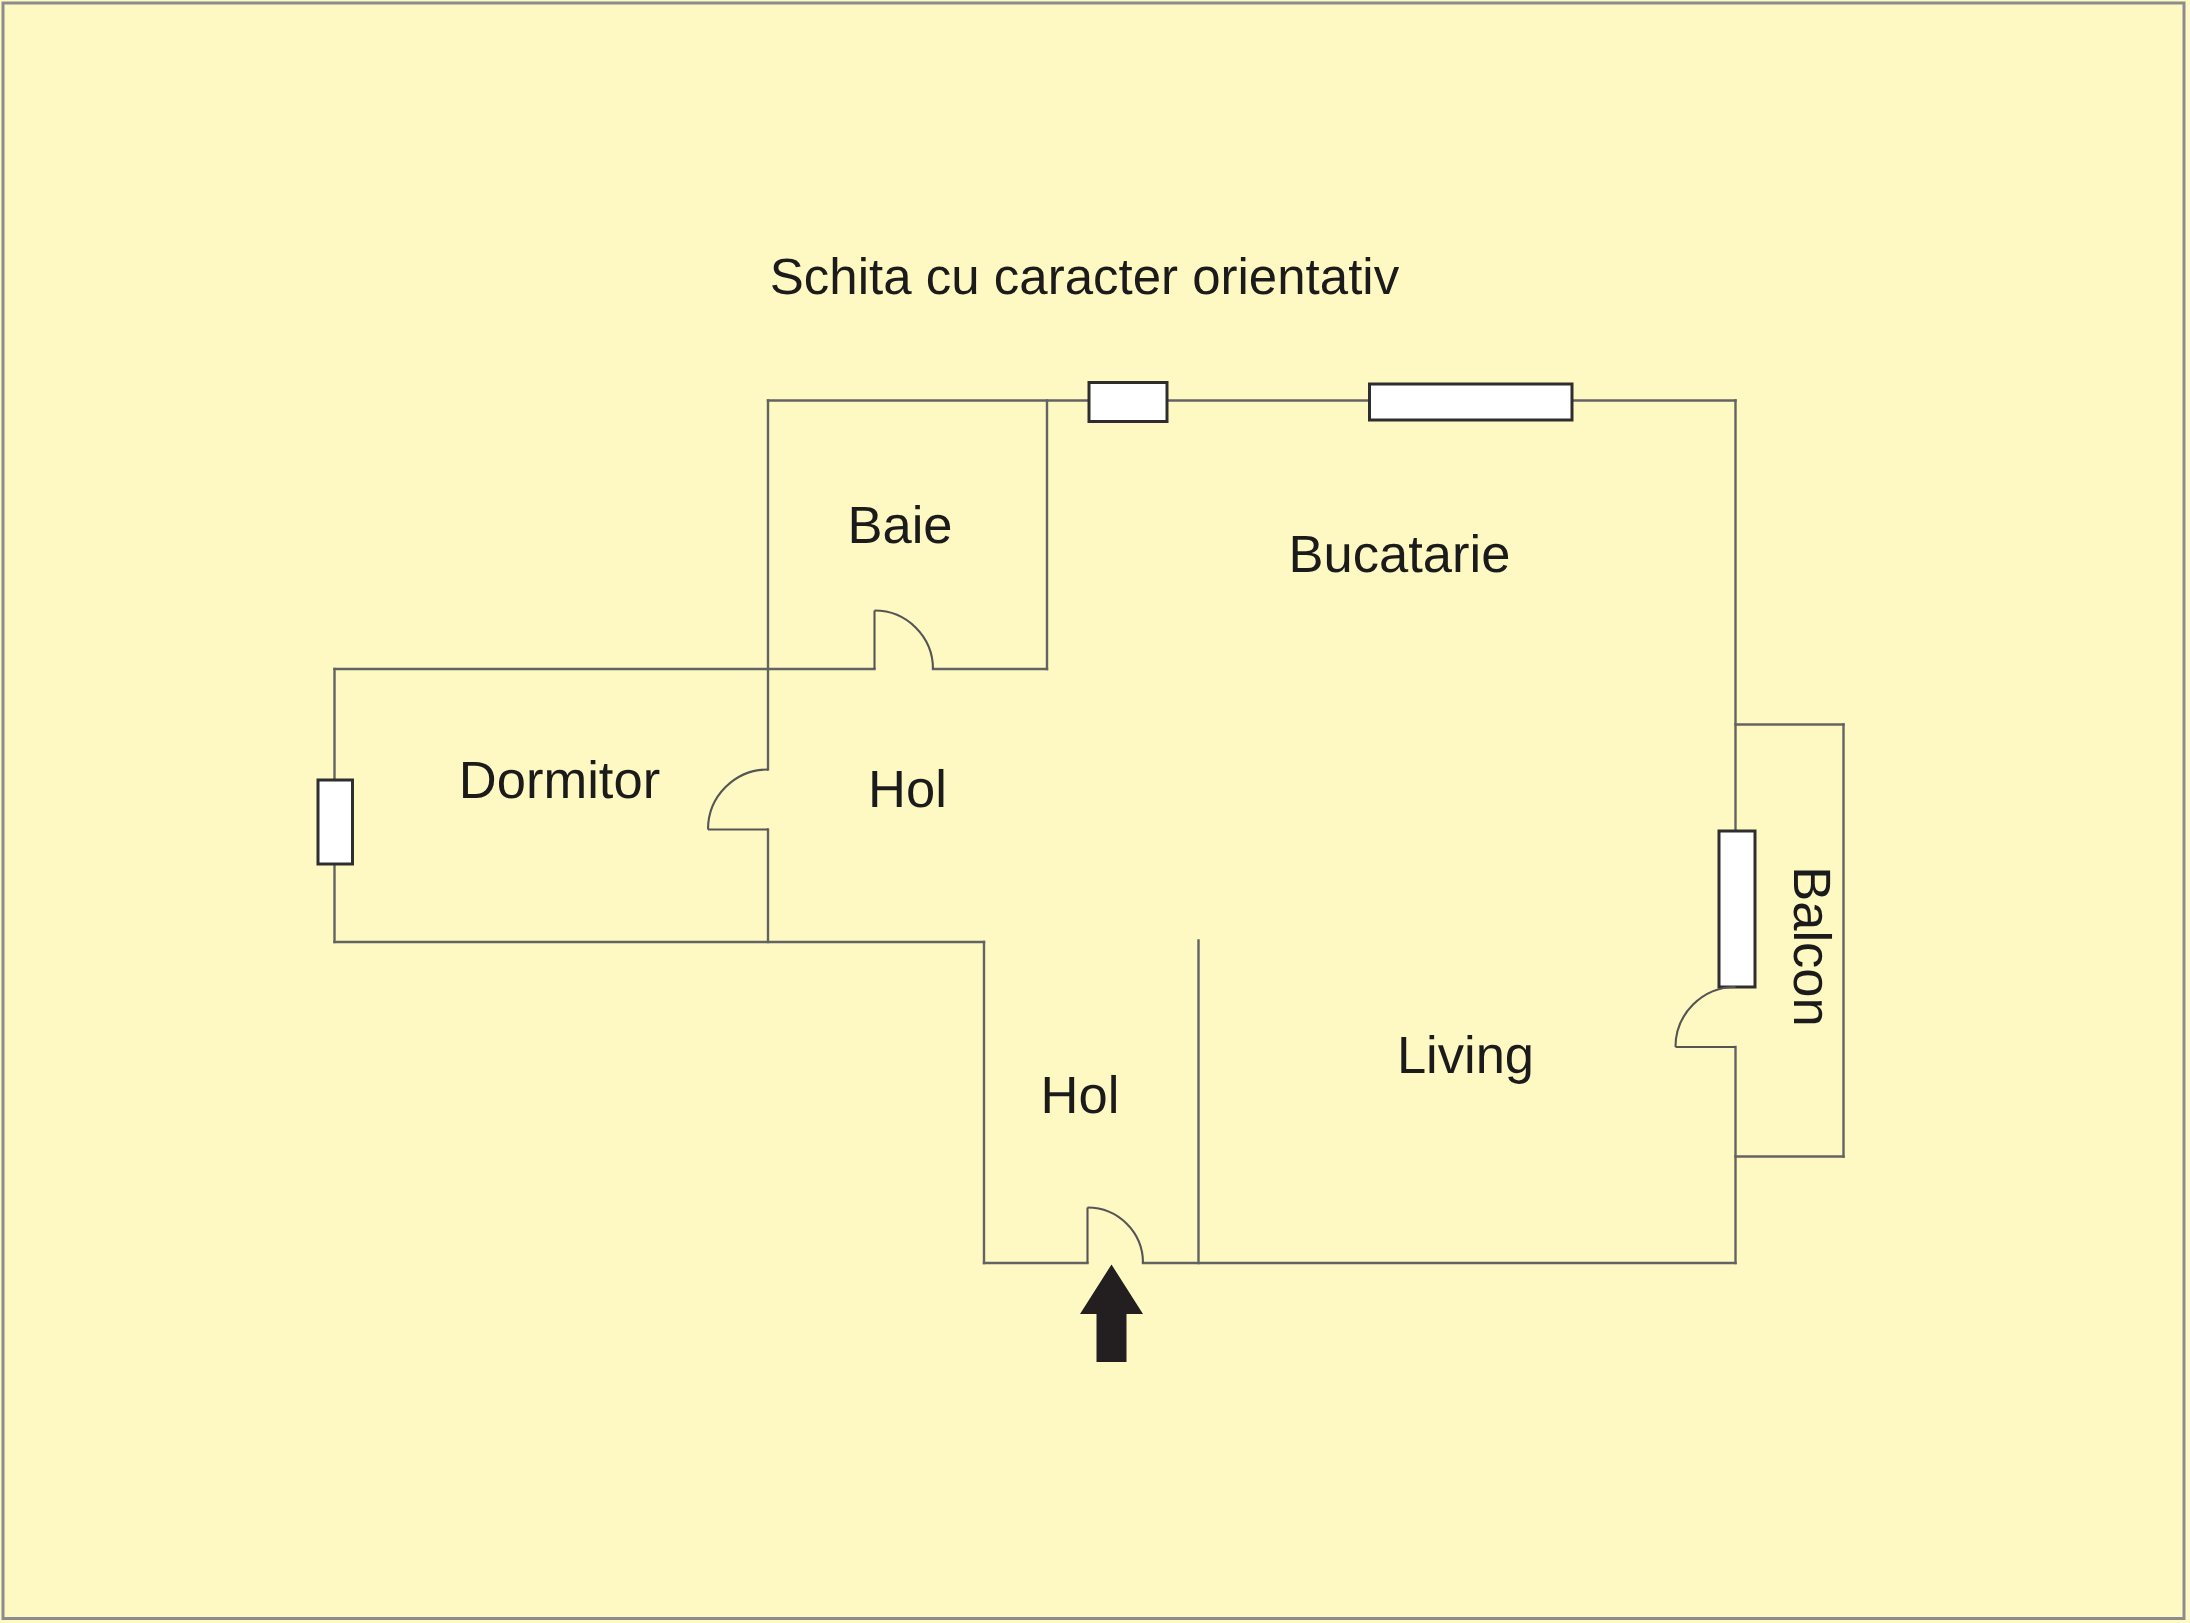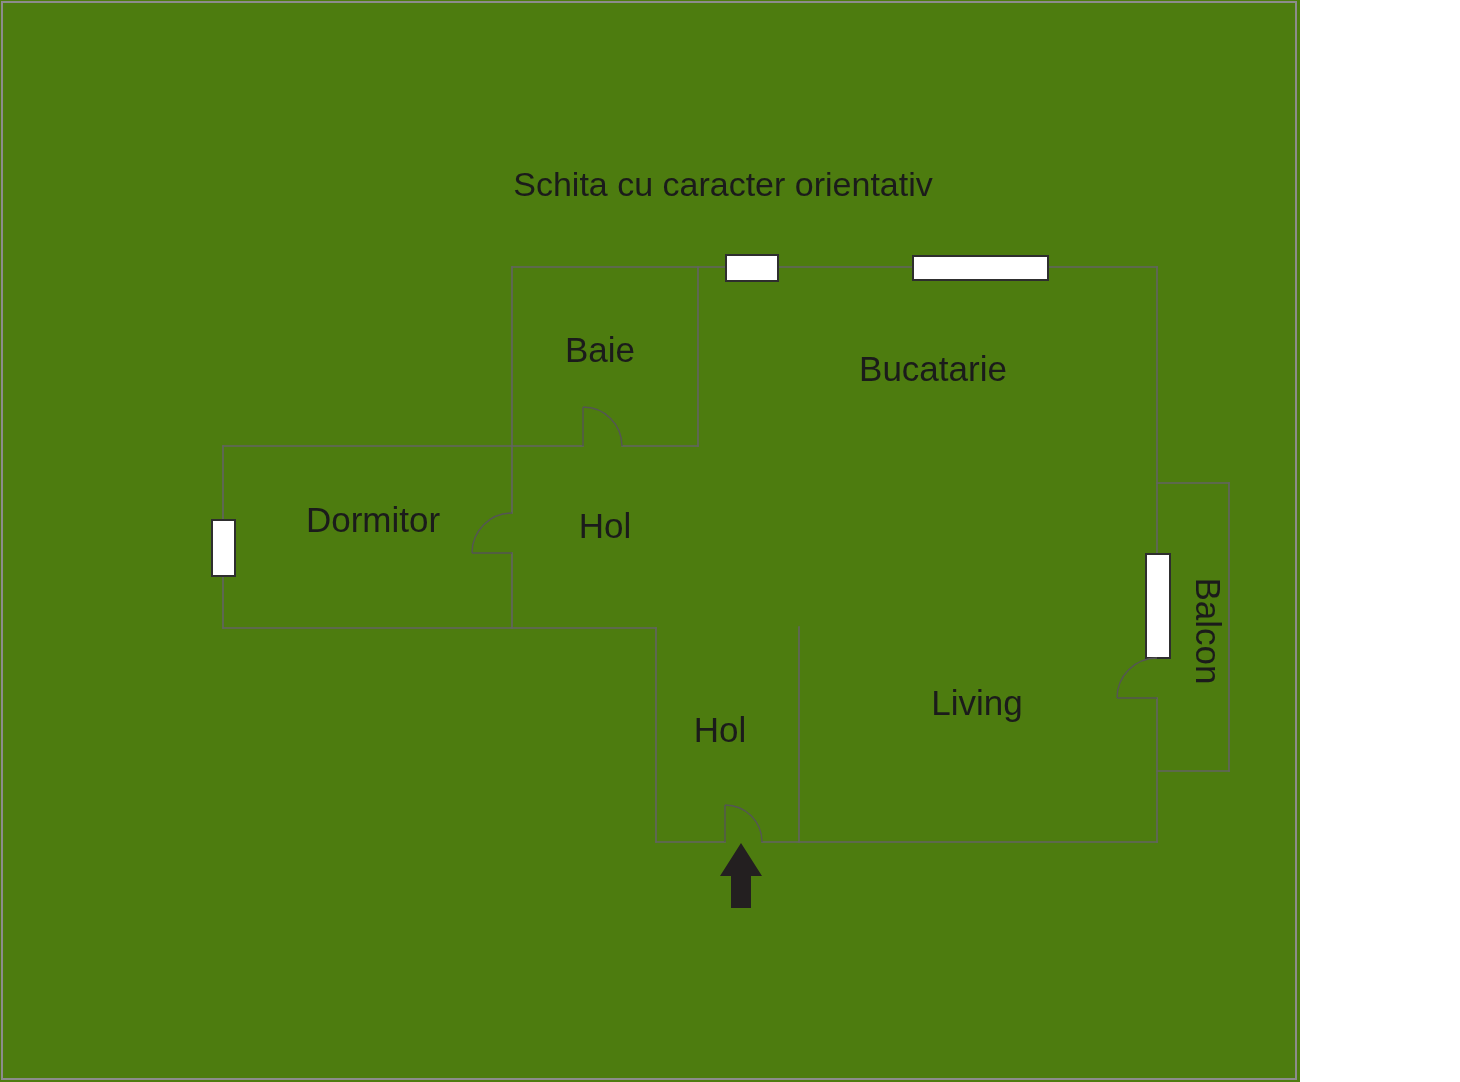--- a/index.html
+++ b/index.html
@@ -2,23 +2,23 @@
 <html><head>
 <meta charset="utf-8">
 <style>
   html, body {
     margin: 0;
     padding: 0;
     background: #ffffff;
   }
   #page {
     position: relative;
-    width: 1300px;
+    width: 1460px;
     height: 1082px;
-    background: #4d7c0f;
+    background: #fef9c3;
     font-family: "Liberation Sans", sans-serif;
     overflow: hidden;
   }
   #frame {
     position: absolute;
     left: 1px;
     top: 1px;
     right: 3px;
     bottom: 2px;
     border: 2px solid #8c8c8c;

